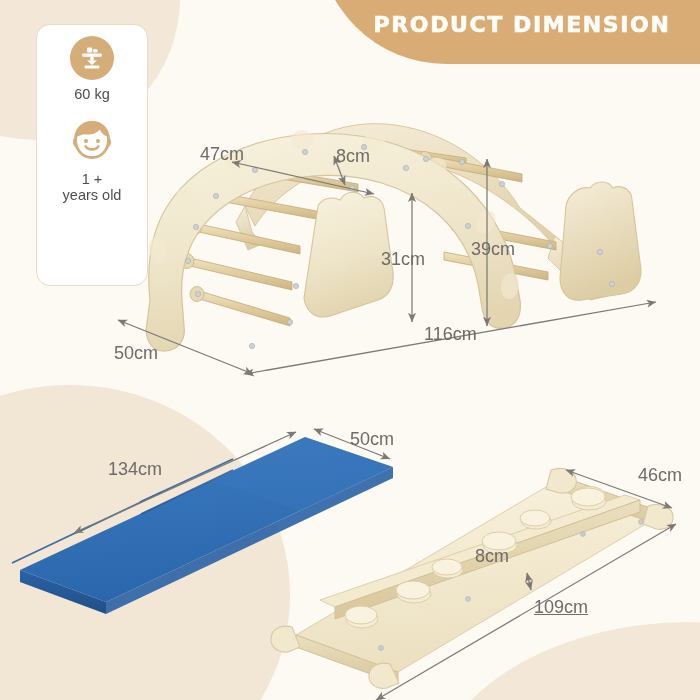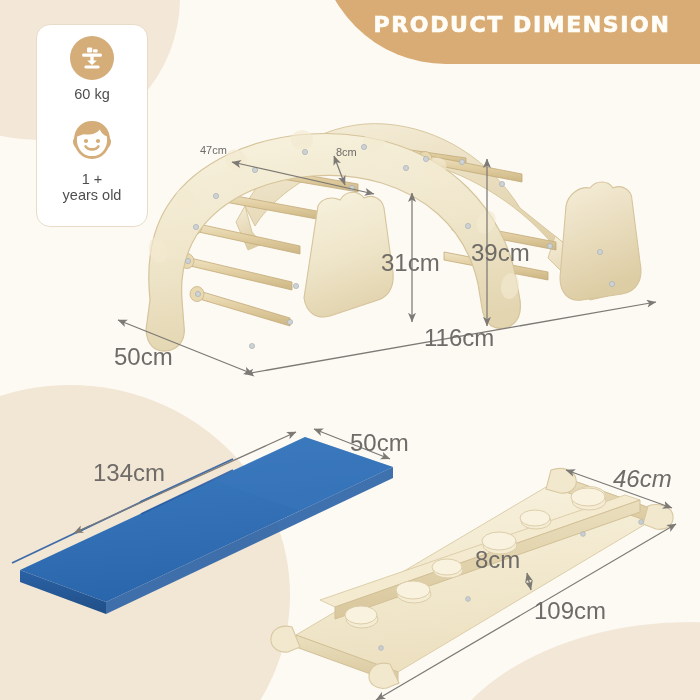--- a/index.html
+++ b/index.html
@@ -52,21 +52,21 @@
     font-weight: bold;
     letter-spacing: 1.6px;
     font-family: "DejaVu Sans", sans-serif;
     -webkit-text-stroke: 0.7px #fffdf8;
   }
 
   
   #spec-card {
     position: absolute;
     left: 36px; top: 24px;
-    width: 112px; height: 203px;
+    width: 112px; height: 262px;
     background: #ffffff;
     border: 1.4px solid #e8dcc8;
     border-radius: 14px;
     display: flex;
     flex-direction: column;
     align-items: center;
     padding-top: 11px;
   }
   .spec-block { display:flex; flex-direction:column; align-items:center; }
   .spec-icon-circle {
@@ -83,25 +83,25 @@
     margin-top: 6px;
     font-family: "Liberation Sans", sans-serif;
   }
   #age-block { margin-top: 14px; }
   #age-icon-wrap { width: 48px; height: 48px; }
 
   
   .dim {
     position: absolute;
     color: #6e6b68;
-    font-size: 11px;
+    font-size: 18px;
     font-family: "Liberation Sans", sans-serif;
     white-space: nowrap;
   }
-  .dim.big { font-size: 24px; }
+  .dim.big { font-size: 18px; }
 
   svg.layer {
     position: absolute; left: 0; top: 0;
     width: 700px; height: 700px;
     overflow: visible;
   }
   svg.layer * { vector-effect: non-scaling-stroke; }
 </style>
 </head>
 <body>
@@ -387,20 +387,20 @@
     </g>
   </svg>
 
   <div class="dim" style="left:200px; top:144px;">47cm</div>
   <div class="dim" style="left:336px; top:146px;">8cm</div>
   <div class="dim big" style="left:381px; top:249px;">31cm</div>
   <div class="dim big" style="left:471px; top:239px;">39cm</div>
   <div class="dim big" style="left:114px; top:343px;">50cm</div>
   <div class="dim big" style="left:424px; top:324px;">116cm</div>
 
-  <div class="dim big" style="left:93px; top:459px;">134cm</div>
+  <div class="dim big" style="left:108px; top:459px;">134cm</div>
   <div class="dim big" style="left:350px; top:429px;">50cm</div>
 
-  <div class="dim big" style="left:613px; top:465px;font-style:italic;">46cm</div>
+  <div class="dim big" style="left:638px; top:465px;">46cm</div>
   <div class="dim big" style="left:475px; top:546px;">8cm</div>
-  <div class="dim big" style="left:534px; top:597px;">109cm</div>
+  <div class="dim big" style="left:534px; top:597px;text-decoration:underline;">109cm</div>
 
 </div>
 
 </body></html>

